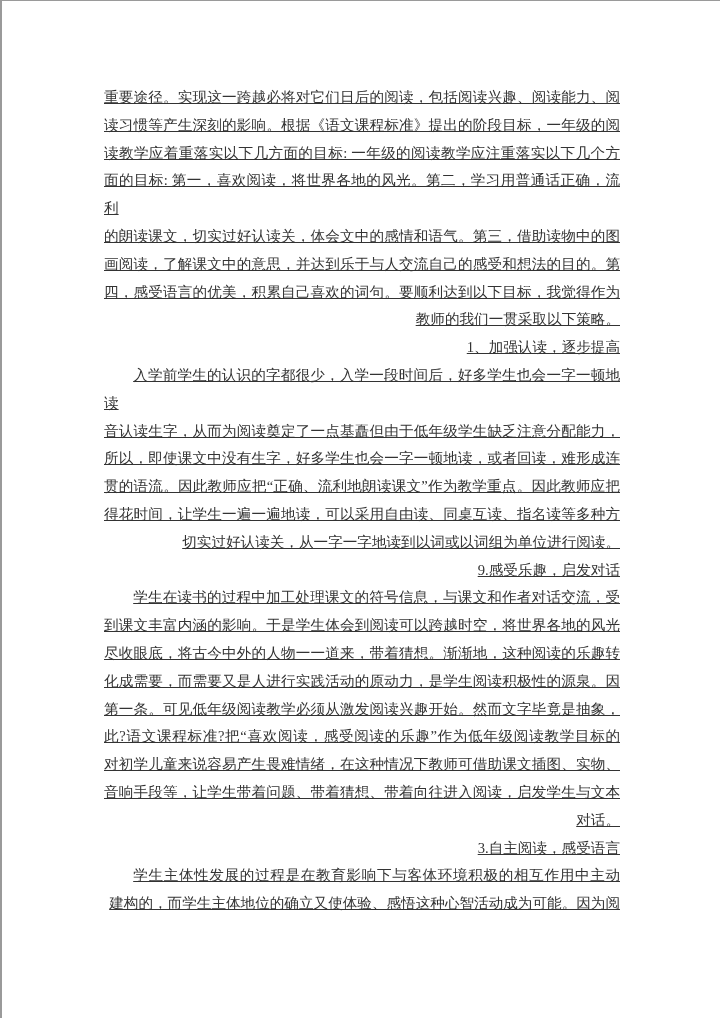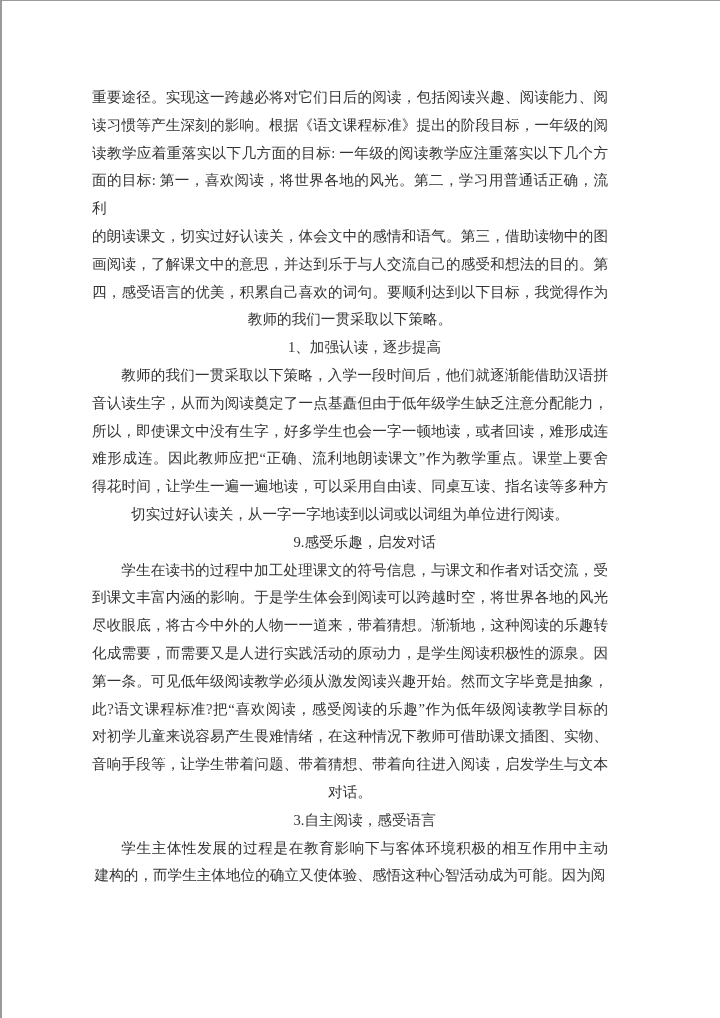--- a/index.html
+++ b/index.html
@@ -13,29 +13,30 @@
     height: 1018px;
     box-sizing: border-box;
     background: #ffffff;
     border-top: 1px solid #9a9a9a;
     border-left: 2px solid #9a9a9a;
     overflow: hidden;
   }
   .content {
     position: absolute;
     top: 83px;
-    left: 90px;
+    left: 102px;
     width: 516px;
     font-family: "Liberation Serif", "DejaVu Serif", serif;
     font-size: 14.6px;
     line-height: 27.8px;
     color: #333333;
+    text-decoration: underline;
   }
   .line {
-    text-align: center;
+    text-align: right;
     white-space: normal;
   }
   .line.fill {
     text-align: justify;
     text-align-last: justify;
   }
   .line.ind {
     text-indent: 2em;
   }
 </style>
@@ -46,24 +47,24 @@
   <div class="content">
       <div class="line fill">重要途径。实现这一跨越必将对它们日后的阅读，包括阅读兴趣、阅读能力、阅</div>
       <div class="line fill">读习惯等产生深刻的影响。根据《语文课程标准》提出的阶段目标，一年级的阅</div>
       <div class="line fill">读教学应着重落实以下几方面的目标: 一年级的阅读教学应注重落实以下几个方</div>
       <div class="line fill">面的目标: 第一，喜欢阅读，将世界各地的风光。第二，学习用普通话正确，流利</div>
       <div class="line fill">的朗读课文，切实过好认读关，体会文中的感情和语气。第三，借助读物中的图</div>
       <div class="line fill">画阅读，了解课文中的意思，并达到乐于与人交流自己的感受和想法的目的。第</div>
       <div class="line fill">四，感受语言的优美，积累自己喜欢的词句。要顺利达到以下目标，我觉得作为</div>
       <div class="line">教师的我们一贯采取以下策略。</div>
       <div class="line ind">1、加强认读，逐步提高</div>
-      <div class="line ind fill">教师的我们一贯采取以下策略，入学一段时间后，他们就逐渐能借助汉语拼</div>
+      <div class="line ind fill">入学前学生的认识的字都很少，入学一段时间后，好多学生也会一字一顿地读</div>
       <div class="line fill">音认读生字，从而为阅读奠定了一点基矗但由于低年级学生缺乏注意分配能力，</div>
       <div class="line fill">所以，即使课文中没有生字，好多学生也会一字一顿地读，或者回读，难形成连</div>
-      <div class="line fill">难形成连。因此教师应把“正确、流利地朗读课文”作为教学重点。课堂上要舍</div>
+      <div class="line fill">贯的语流。因此教师应把“正确、流利地朗读课文”作为教学重点。因此教师应把</div>
       <div class="line fill">得花时间，让学生一遍一遍地读，可以采用自由读、同桌互读、指名读等多种方</div>
       <div class="line">切实过好认读关，从一字一字地读到以词或以词组为单位进行阅读。</div>
       <div class="line ind">9.感受乐趣，启发对话</div>
       <div class="line ind fill">学生在读书的过程中加工处理课文的符号信息，与课文和作者对话交流，受</div>
       <div class="line fill">到课文丰富内涵的影响。于是学生体会到阅读可以跨越时空，将世界各地的风光</div>
       <div class="line fill">尽收眼底，将古今中外的人物一一道来，带着猜想。渐渐地，这种阅读的乐趣转</div>
       <div class="line fill">化成需要，而需要又是人进行实践活动的原动力，是学生阅读积极性的源泉。因</div>
       <div class="line fill">第一条。可见低年级阅读教学必须从激发阅读兴趣开始。然而文字毕竟是抽象，</div>
       <div class="line fill">此?语文课程标准?把“喜欢阅读，感受阅读的乐趣”作为低年级阅读教学目标的</div>
       <div class="line fill">对初学儿童来说容易产生畏难情绪，在这种情况下教师可借助课文插图、实物、</div>

